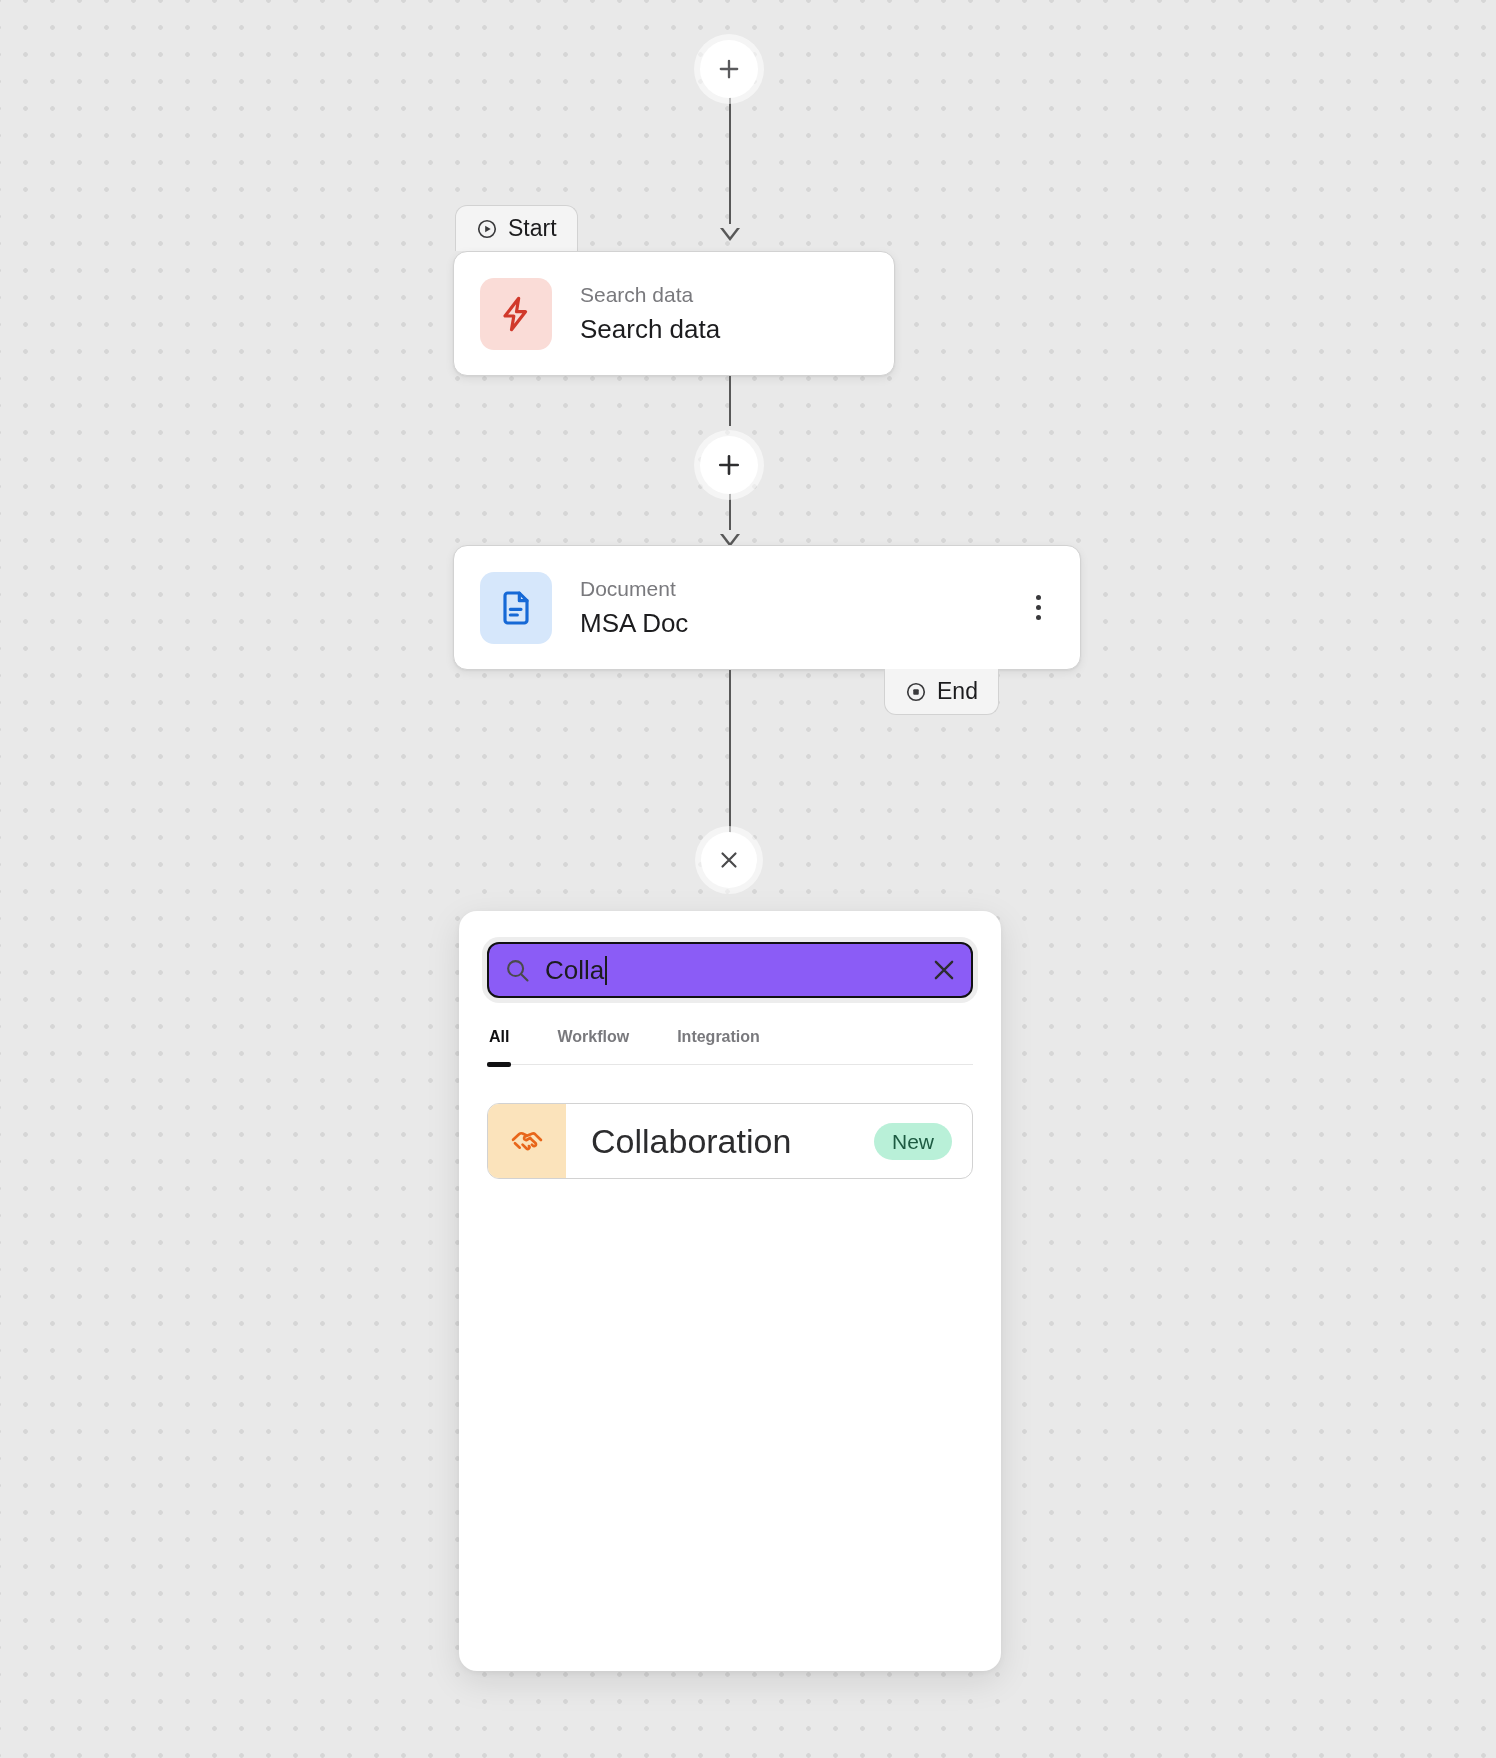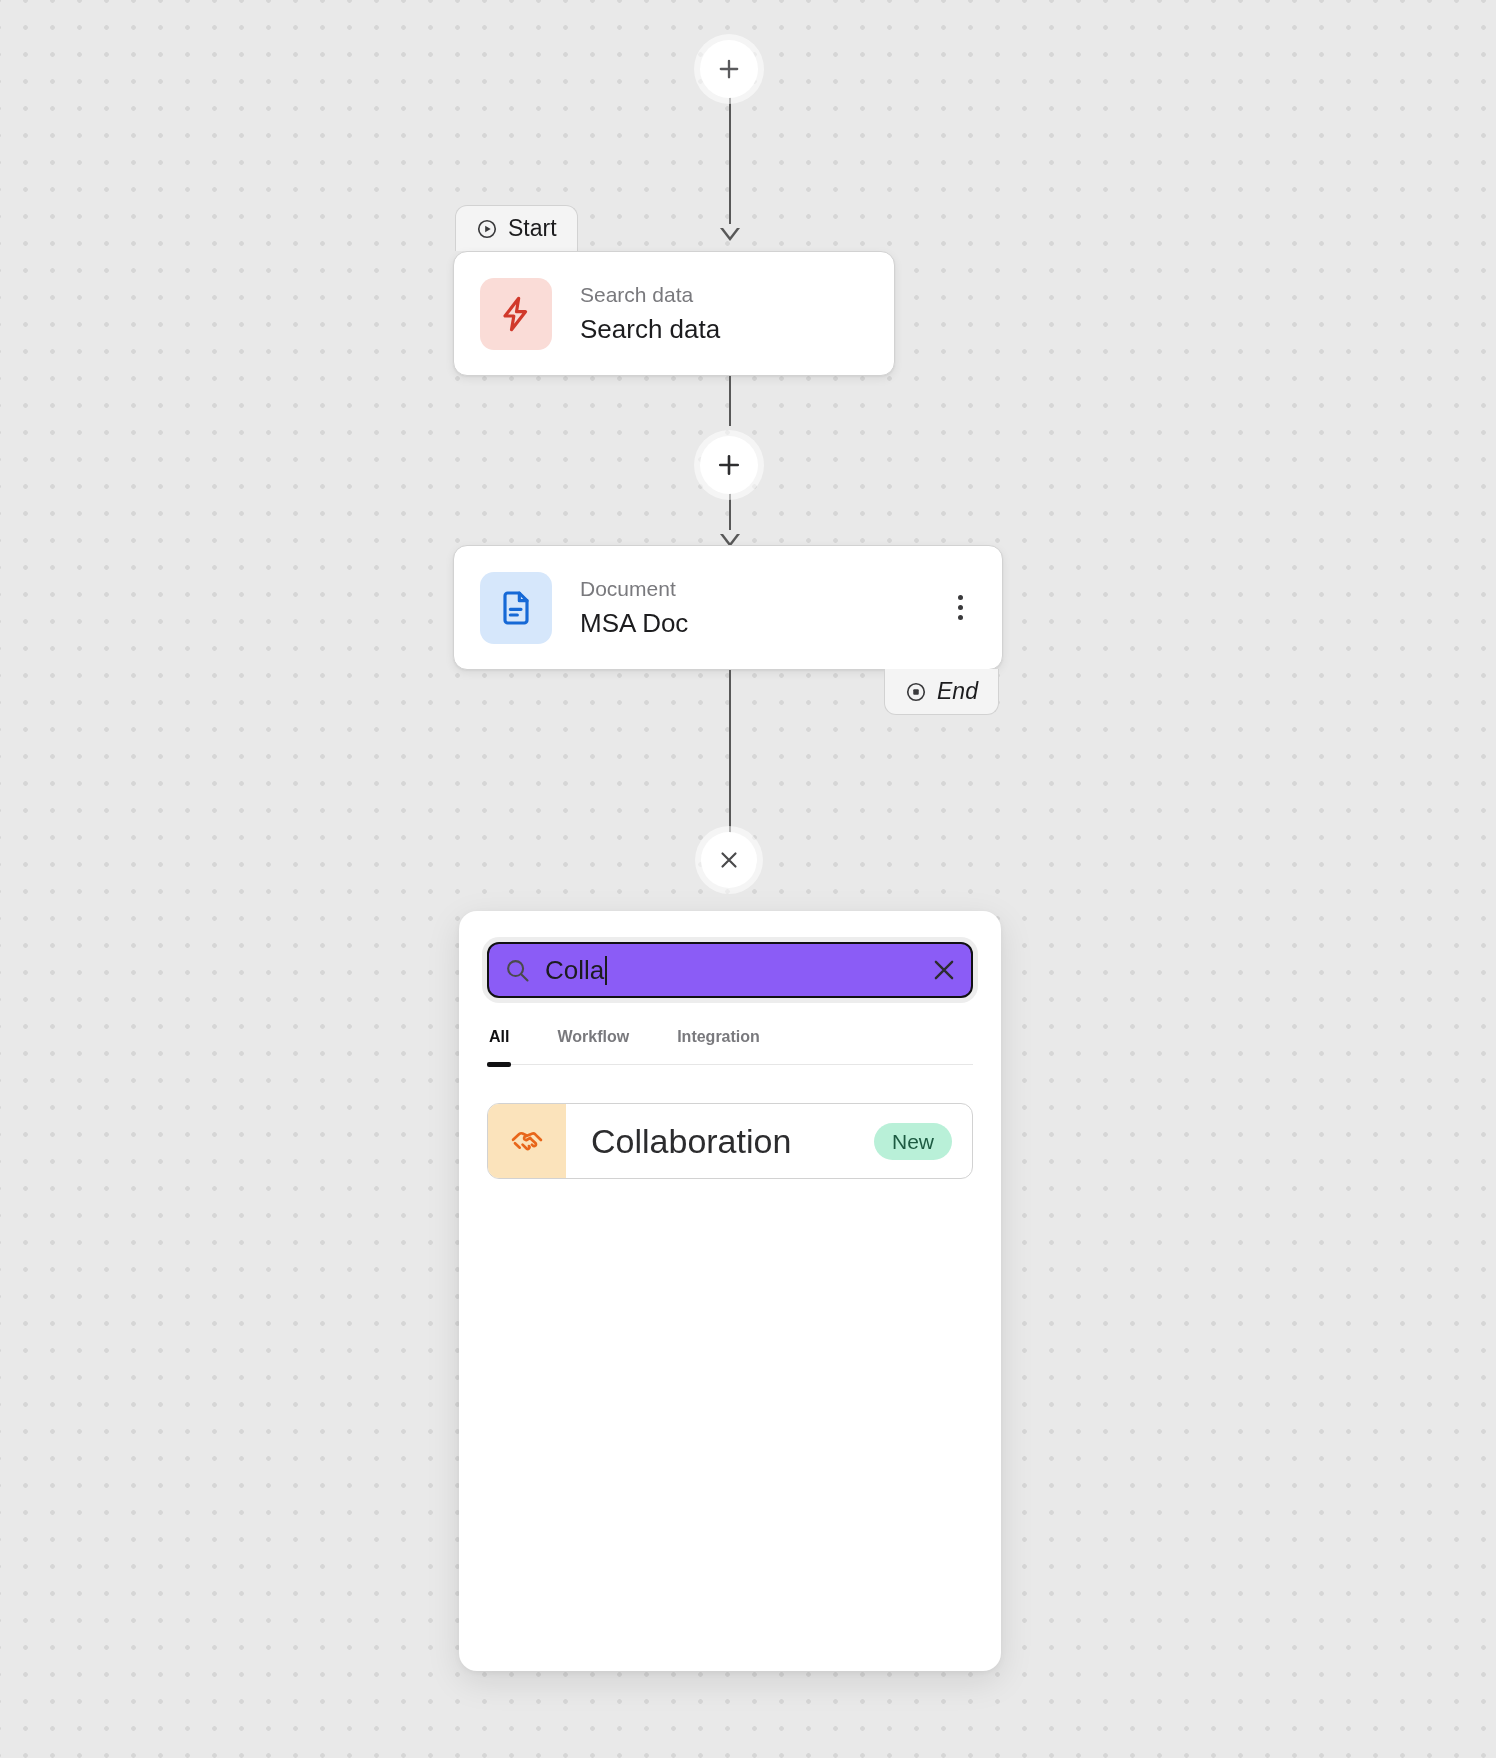--- a/index.html
+++ b/index.html
@@ -117,21 +117,20 @@
     color: #1c1c1e;
     cursor: pointer;
   }
   .chip-start {
     border-radius: 12px 12px 0 0;
     border-bottom: none;
   }
   .chip-end {
     border-radius: 0 0 12px 12px;
     border-top: none;
-    font-style: italic;
   }
 
   
   #panel {
     position: absolute;
     left: 459px;
     top: 911px;
     width: 542px;
     height: 760px;
     background: #ffffff;
@@ -269,21 +268,21 @@
   <div class="conn-line" style="top:376px; height:50px;"></div>
   <div class="conn-line" style="top:492px; height:52px;"></div>
   <div class="arrow-head" style="top:534px;"></div>
 
   <button class="round-btn" style="left:700px; top:436px; width:58px; height:58px;">
     <svg width="30" height="30" viewBox="0 0 24 24" fill="none" stroke="#2d2d2f" stroke-width="2.1" stroke-linecap="round">
       <path d="M12 5v14M5 12h14"></path>
     </svg>
   </button>
 
-  <div class="node" style="left:453px; top:545px; width:550px; height:125px;">
+  <div class="node" style="left:453px; top:545px; width:628px; height:125px;">
     <div class="node-icon" style="background:#d6e7fb;">
       <svg width="40" height="40" viewBox="0 0 24 24" fill="none" stroke="#1669d6" stroke-width="1.9" stroke-linejoin="round" stroke-linecap="round">
         <path d="M14 3H7a1.6 1.6 0 0 0-1.6 1.6v14.8A1.6 1.6 0 0 0 7 21h10a1.6 1.6 0 0 0 1.6-1.6V7.6z"></path>
         <path d="M14 3v4.6h4.6"></path>
         <path d="M8.6 12.8h6.4M8.6 16.2h4.2"></path>
       </svg>
     </div>
     <div class="node-text">
       <div class="node-kicker">Document</div>
       <div class="node-title">MSA Doc</div>

